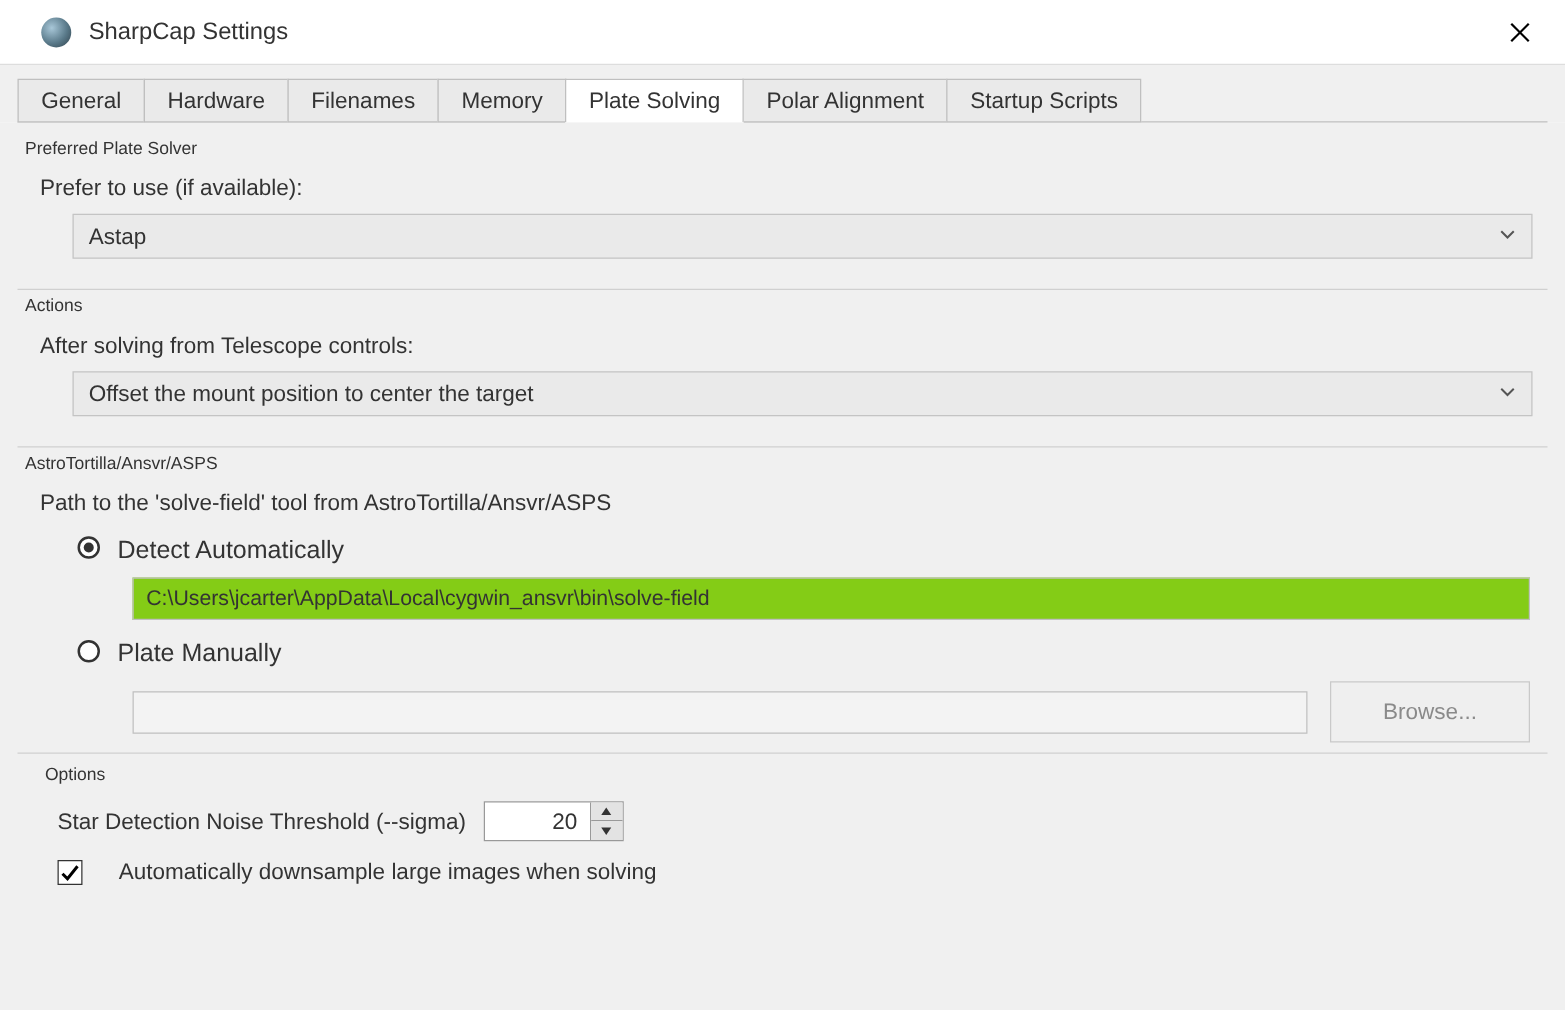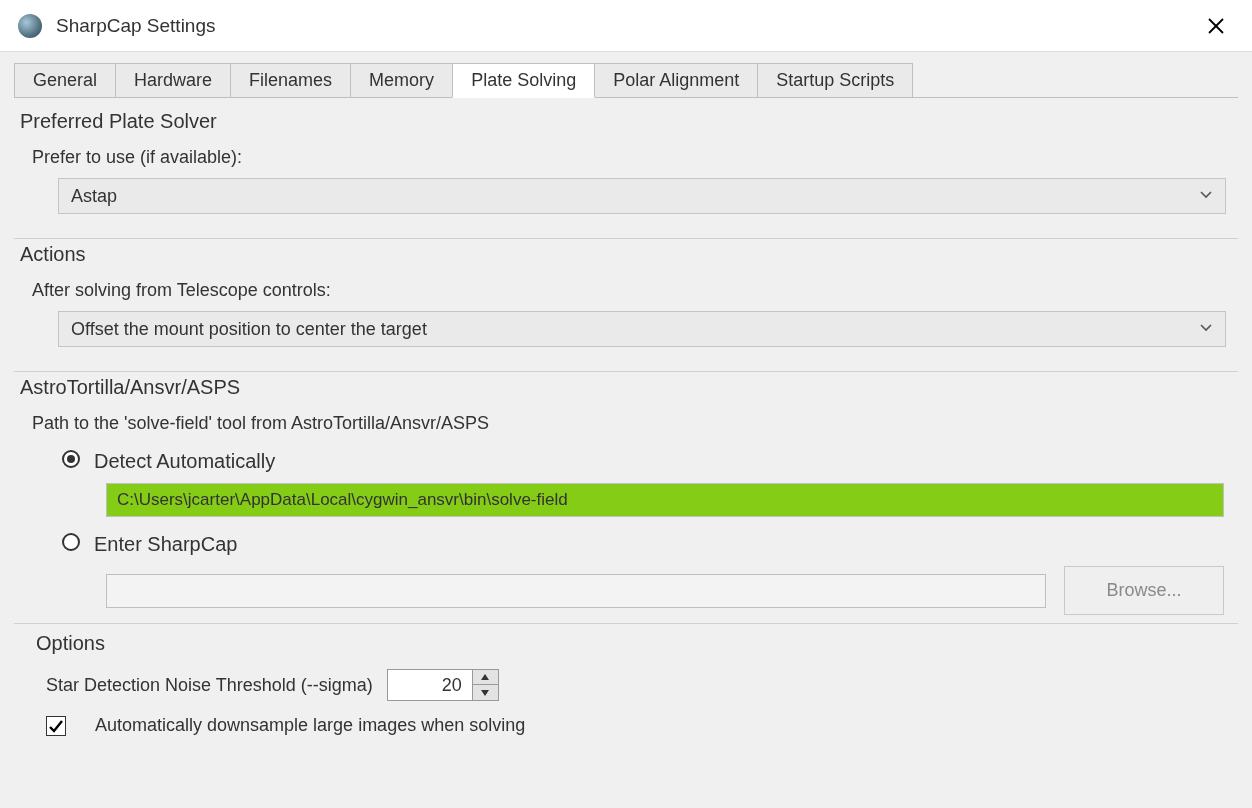--- a/index.html
+++ b/index.html
@@ -11,21 +11,21 @@
     background: #fff;
     width: 1252px;
     height: 808px;
     overflow: hidden;
   }
   .window { width: 100%; height: 100%; display: flex; flex-direction: column; }
   .titlebar {
     height: 52px;
     display: flex;
     align-items: center;
-    padding: 0 16px 0 18px;
+    padding: 0 16px 0 33px;
     background: #fff;
     border-bottom: 1px solid #ddd;
   }
   .titlebar .app-icon {
     width: 24px; height: 24px; border-radius: 50%;
     background: radial-gradient(circle at 35% 35%, #a8c7d8 0%, #5a7a8a 55%, #2d3e48 100%);
     margin-right: 14px;
     flex: 0 0 auto;
   }
   .titlebar .title { font-size: 19px; flex: 1 1 auto; }
@@ -77,21 +77,21 @@
   }
 
   .group {
     border-top: 1px solid #d0d0d0;
     padding: 4px 0 16px 0;
     margin-top: 8px;
     position: relative;
   }
   .group:first-child { border-top: 0; margin-top: 0; padding-top: 8px; }
   .group-label {
-    font-size: 20px;
+    font-size: 14px;
     color: #333;
     padding: 0 0 8px 6px;
   }
   .field-label {
     font-size: 18px;
     color: #333;
     padding: 6px 0 10px 18px;
   }
   .inner-group {
     border-top: 1px solid #d0d0d0;
@@ -266,21 +266,21 @@
       <div class="radio-row">
         <div class="radio checked"></div>
         <div>Detect Automatically</div>
       </div>
       <div class="textbox path-box">
         <span>C:\Users\jcarter\AppData\Local\cygwin_ansvr\bin\solve-field</span>
       </div>
 
       <div class="radio-row">
         <div class="radio"></div>
-        <div>Enter SharpCap</div>
+        <div>Plate Manually</div>
       </div>
       <div class="manual-row">
         <div class="textbox disabled">
           <span></span>
         </div>
         <div class="browse-btn">Browse...</div>
       </div>
 
       <div class="inner-group">
         <div class="group-label" style="padding-left:22px;">Options</div>

